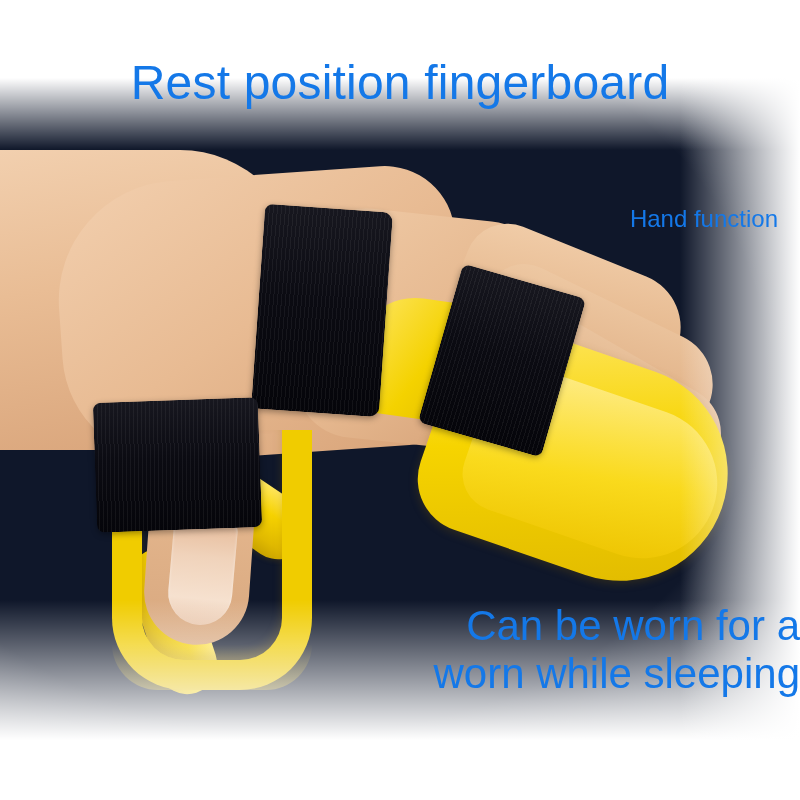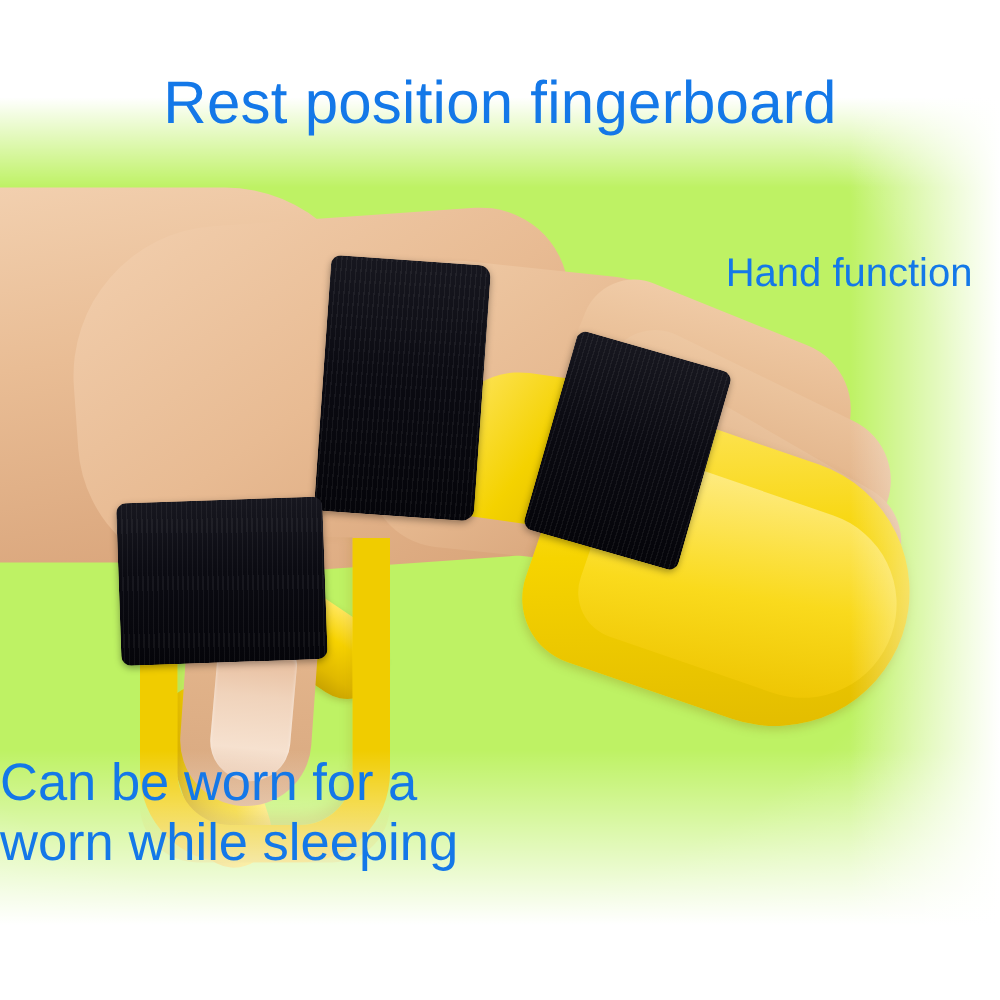--- a/index.html
+++ b/index.html
@@ -1,20 +1,20 @@
 <!DOCTYPE html>
 <html><head>
 <meta charset="utf-8">
 <title>Rest position fingerboard</title>
 <style>
   html,body{margin:0;padding:0;background:#fff;}
   body{width:800px;height:800px;overflow:hidden;
        font-family:"Liberation Sans","DejaVu Sans",sans-serif;}
 
-  #stage{position:relative;width:800px;height:800px;background:#bef264;overflow:hidden;}
+  #stage{position:relative;width:800px;height:800px;background:#0f172a;overflow:hidden;}
 
   
   #photo{position:absolute;left:0;top:0;width:800px;height:800px;}
 
   
   .splint{position:absolute;background:#f3d000;}
 
   
   #rail-main{
     left:30px;top:330px;width:330px;height:62px;
@@ -167,26 +167,26 @@
   .tx{position:absolute;color:#1478e8;}
 
   #title{
     left:0;top:58px;width:800px;text-align:center;
     font-size:48px;line-height:1.05;letter-spacing:.2px;
     color:#1478e8;white-space:nowrap;
   }
 
   #subhead{
     right:22px;top:202px;width:330px;text-align:right;
-    font-size:32px;line-height:33px;color:#1478e8;
+    font-size:24px;line-height:33px;color:#1478e8;
   }
   #subhead .ln{display:block;}
 
   #tagline{
-    left:0;top:602px;width:800px;text-align:left;
+    left:0;top:602px;width:800px;text-align:right;
     font-size:42px;line-height:48px;color:#1478e8;
   }
   #tagline .ln{display:block;}
 </style>
 </head>
 <body>
 
 <div id="stage">
 
   <div id="photo">

